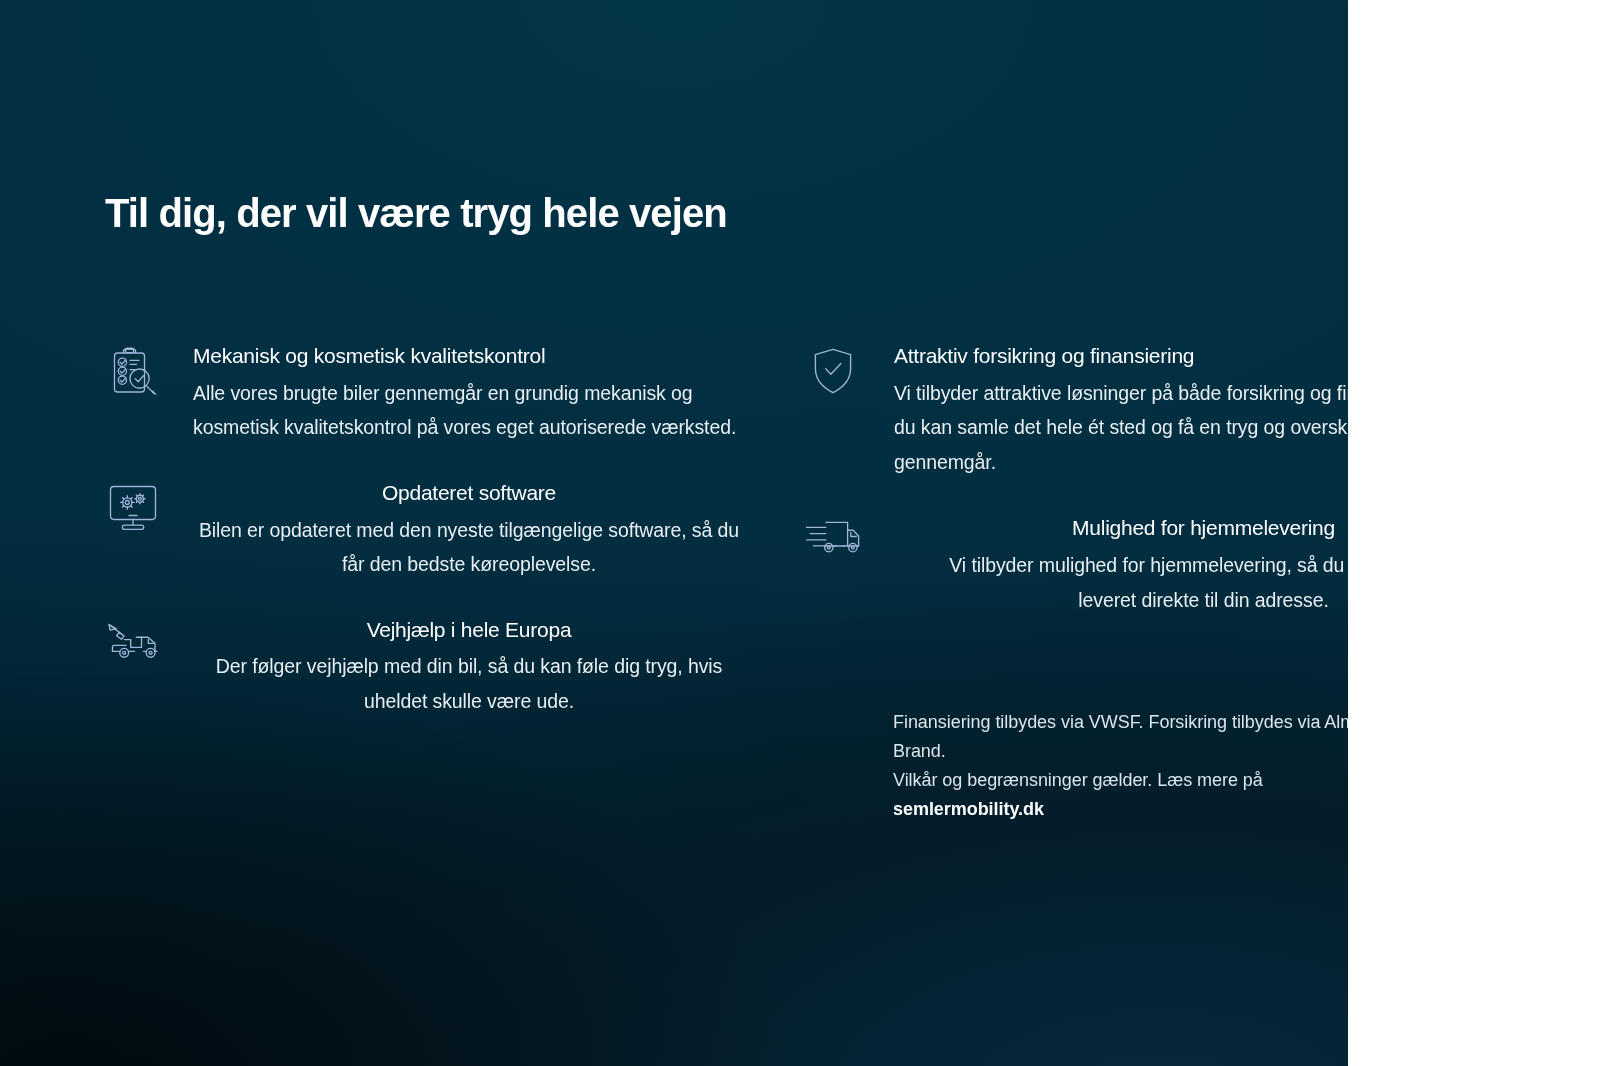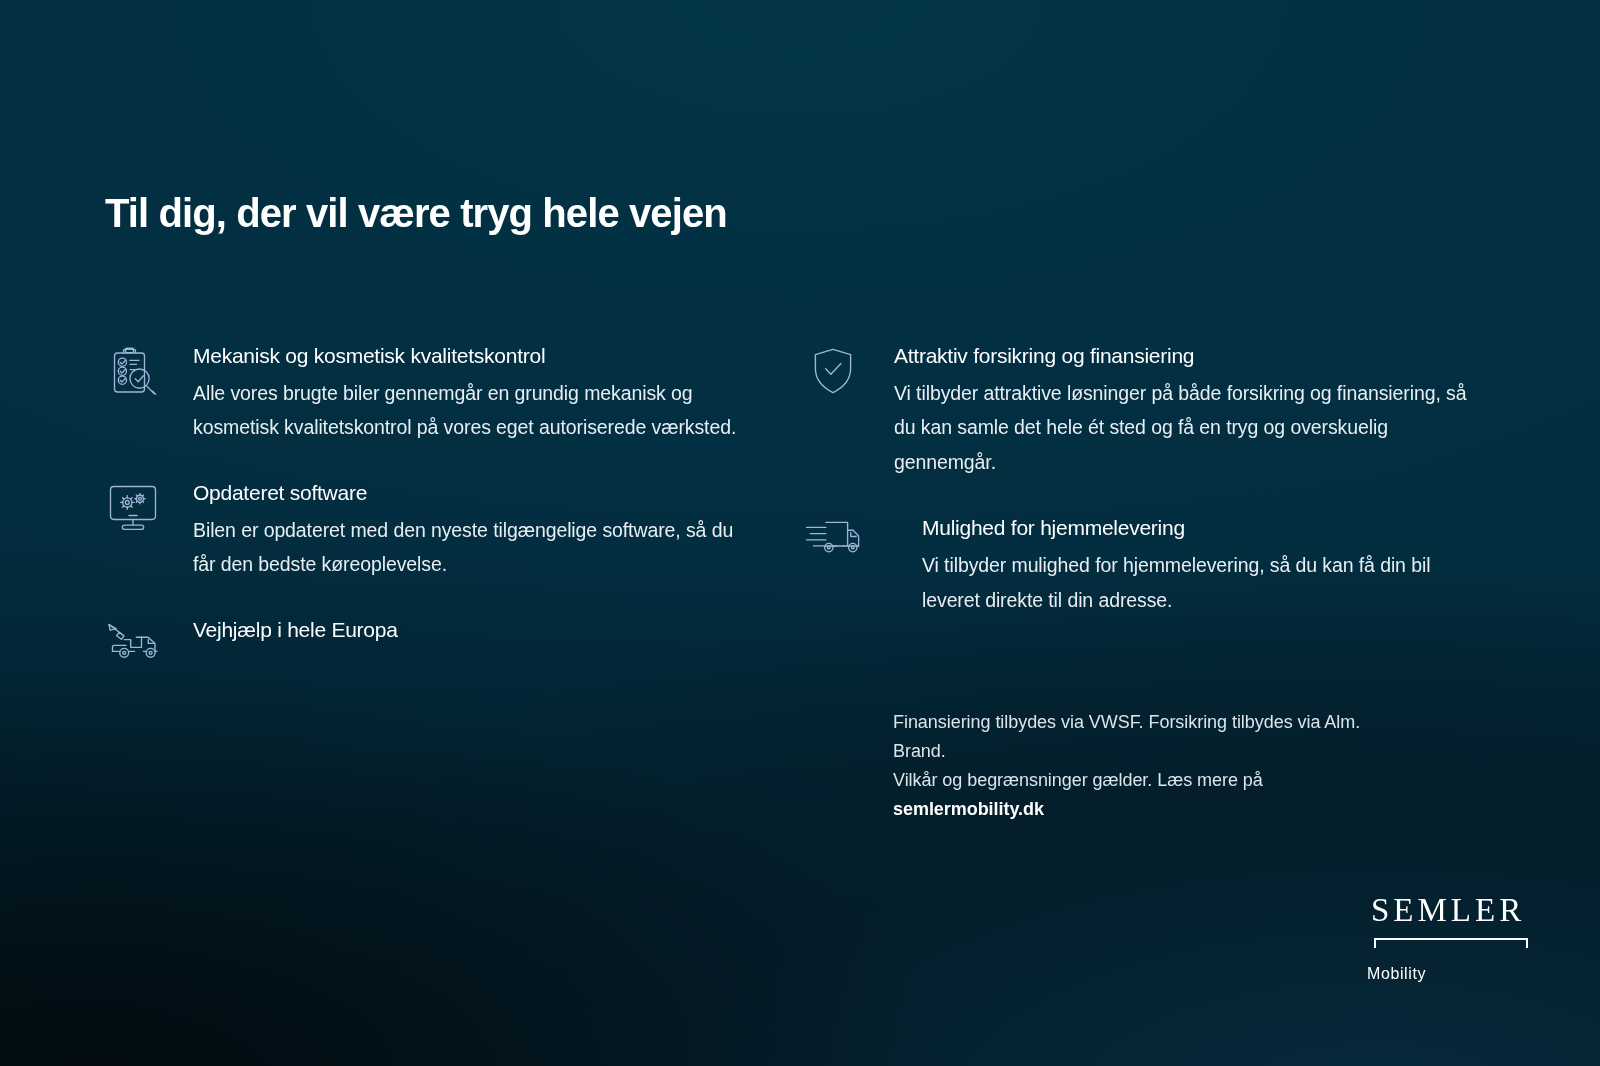--- a/index.html
+++ b/index.html
@@ -7,21 +7,21 @@
 
   html, body {
     width:1600px; height:1066px;
     overflow:hidden;
     font-family:"Liberation Sans", sans-serif;
     -webkit-font-smoothing:antialiased;
   }
 
   .poster{
     position:relative;
-    width:1600px; height:1066px;
+    width:1348px; height:1066px;
     background:
       radial-gradient(120% 85% at 50% 0%,   #033548 0%,  #022f42 38%, rgba(2,47,66,0) 72%),
       radial-gradient(95%  60% at 86% 104%, #062a3c 0%,  #041d2a 45%, rgba(4,29,42,0) 85%),
       linear-gradient(182deg, #022f42 0%, #022d3f 52%, #021f2c 78%, #04151d 100%);
     overflow:hidden;
   }
   
   .poster::after{
     content:"";
     position:absolute; inset:0;
@@ -41,21 +41,21 @@
     color:#ffffff;
     white-space:nowrap;
   }
 
   
   .col{ position:absolute; }
   .col-left { left:105px;  top:344px; width:640px; }
   .col-right{ left:805px;  top:344px; width:680px; }
 
   .feature{ position:relative; display:flex; align-items:flex-start; }
-  .feature + .feature{ margin-top:36px; }
+  .feature + .feature{ margin-top:36px;text-align:center; }
   .col-right .feature + .feature{ margin-top:37px;gap:28px; }
 
   .feature-icon{
     flex:0 0 auto;
     width:58px; height:52px;
     margin-right:30px;
     display:flex; align-items:flex-start; justify-content:center;
     padding-top:3px;
   }
   .col-right .feature-icon{ width:56px; margin-right:33px; }
@@ -211,20 +211,21 @@
             <path d="M5.5 30.3V26a1.6 1.6 0 0 1 1.6-1.6H19"></path>
             <circle cx="17.2" cy="31.8" r="4.4"></circle>
             <circle cx="17.2" cy="31.8" r="1.5"></circle>
             <circle cx="43.6" cy="31.8" r="4.4"></circle>
             <circle cx="43.6" cy="31.8" r="1.5"></circle>
             <path d="M41.3 18.3v4.1h5.1"></path>
           </svg>
         </div>
         <div class="feature-body">
           <div class="feature-title">Vejhjælp i hele Europa</div>
+          <div class="feature-text">Der følger vejhjælp med din bil, så du kan føle dig tryg, hvis uheldet skulle være ude.</div>
         </div>
       </div>
 
     </div>
 
     <div class="col col-right">
 
       <div class="feature">
         <div class="feature-icon">
           <svg width="42" height="48" viewBox="0 0 42 48" fill="none" stroke="#9fb4d8" stroke-width="1.4" stroke-linecap="round" stroke-linejoin="round">

